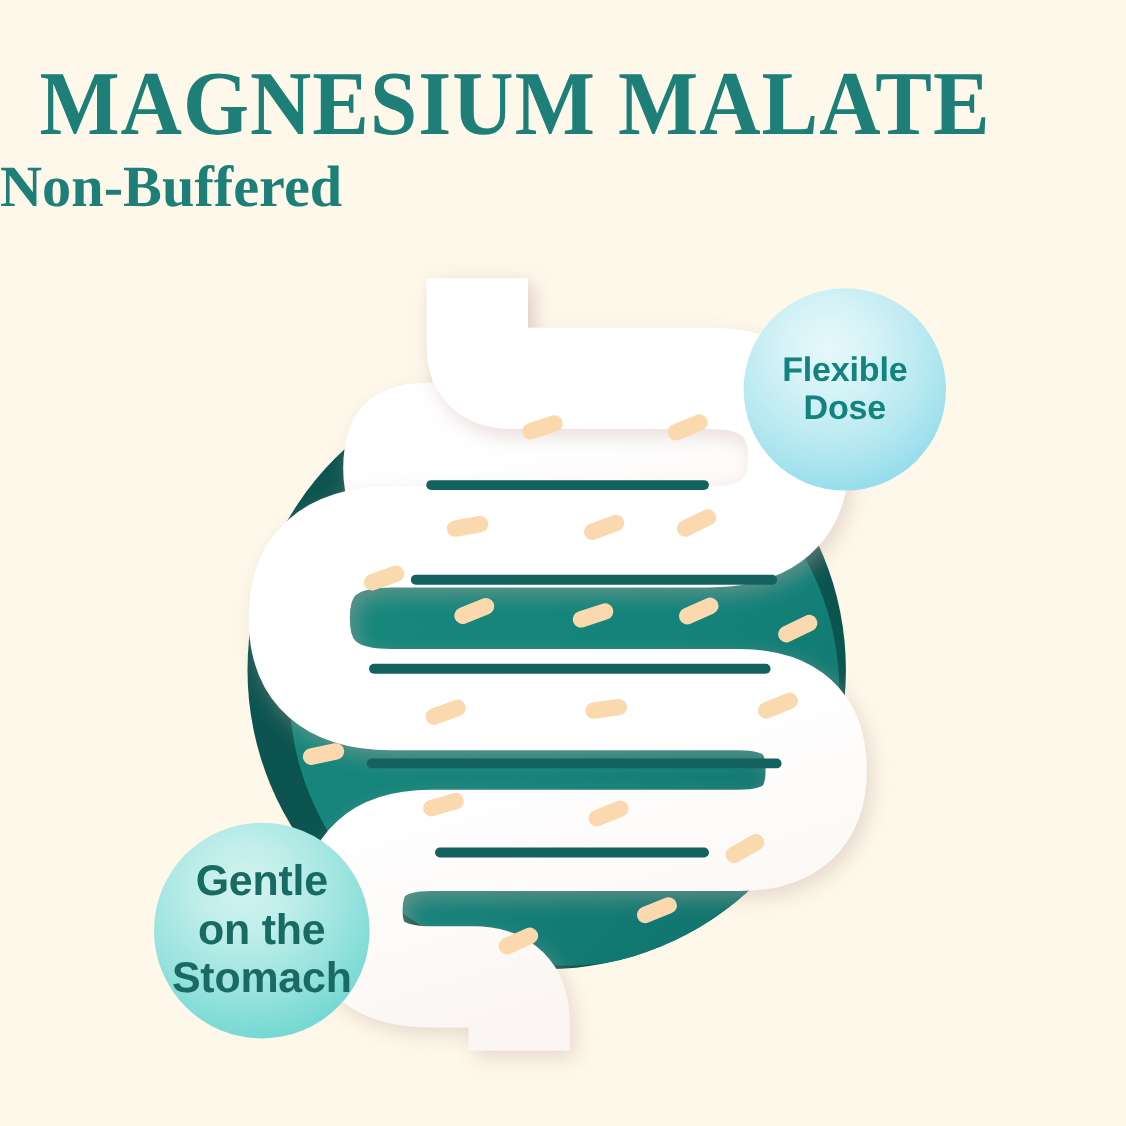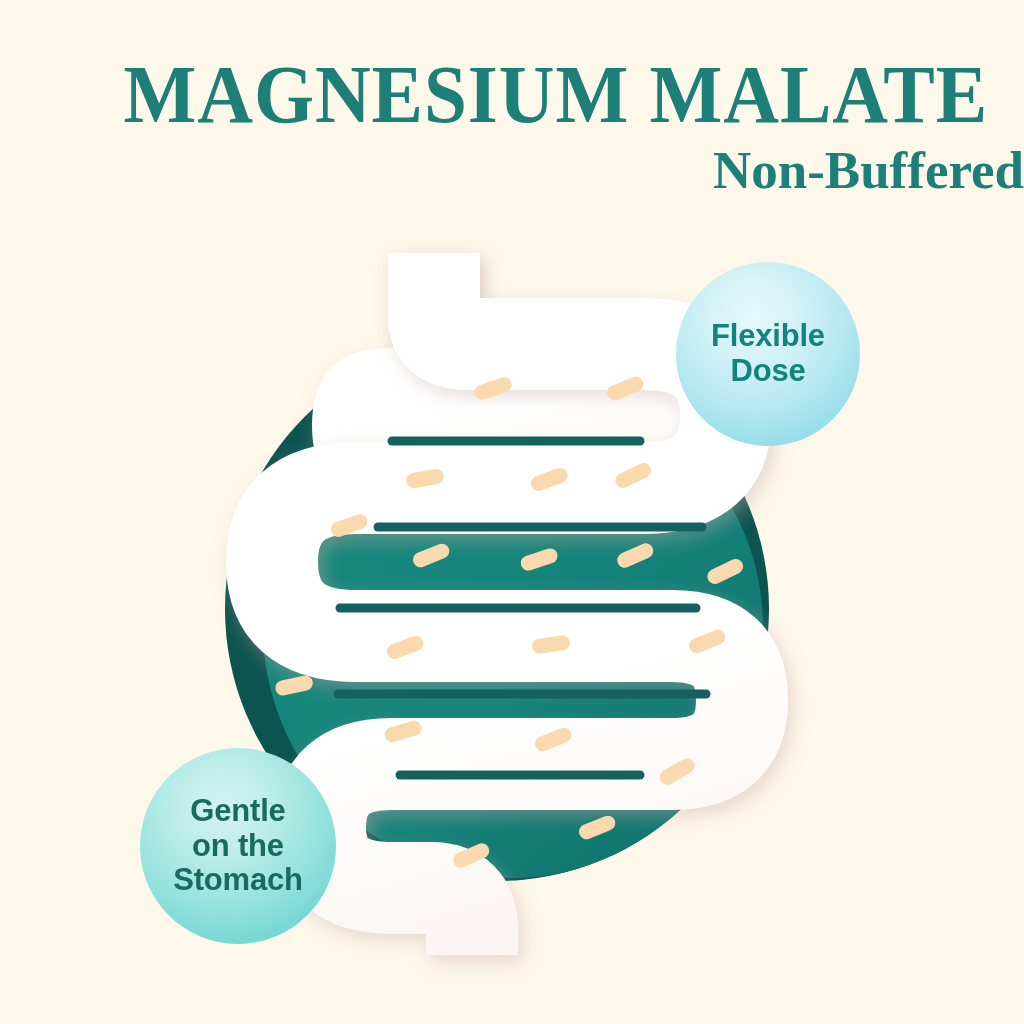--- a/index.html
+++ b/index.html
@@ -21,21 +21,21 @@
     width: 1024px;
     height: 1024px;
   }
 
   
   .heading {
     position: absolute;
     top: 52px;
     left: 0;
     width: 1024px;
-    text-align: right;
+    text-align: left;
     z-index: 40;
   }
   .title {
     font-family: "Liberation Serif", "DejaVu Serif", serif;
     font-weight: 700;
     font-size: 83px;
     line-height: 1.02;
     letter-spacing: 1px;
     color: #1d7f77;
     transform: scaleX(0.93);
@@ -130,21 +130,21 @@
   .badge-gentle {
     left: 140px;
     top: 748px;
     width: 196px;
     height: 196px;
     background: radial-gradient(circle at 42% 30%,
                 #d3f3f1 0%, #bfeeea 24%, #96e2dd 56%, #6fd6d1 82%, #5fcfcb 100%);
   }
   .badge-gentle .badge-text {
     color: #186a63;
-    font-size: 31px;
+    font-size: 39px;
     text-align: center;
   }
 </style>
 </head>
 <body>
 
 <div id="poster">
 
   <div class="stage">
     <svg viewBox="0 0 1024 1024" xmlns="http://www.w3.org/2000/svg" aria-hidden="true">

